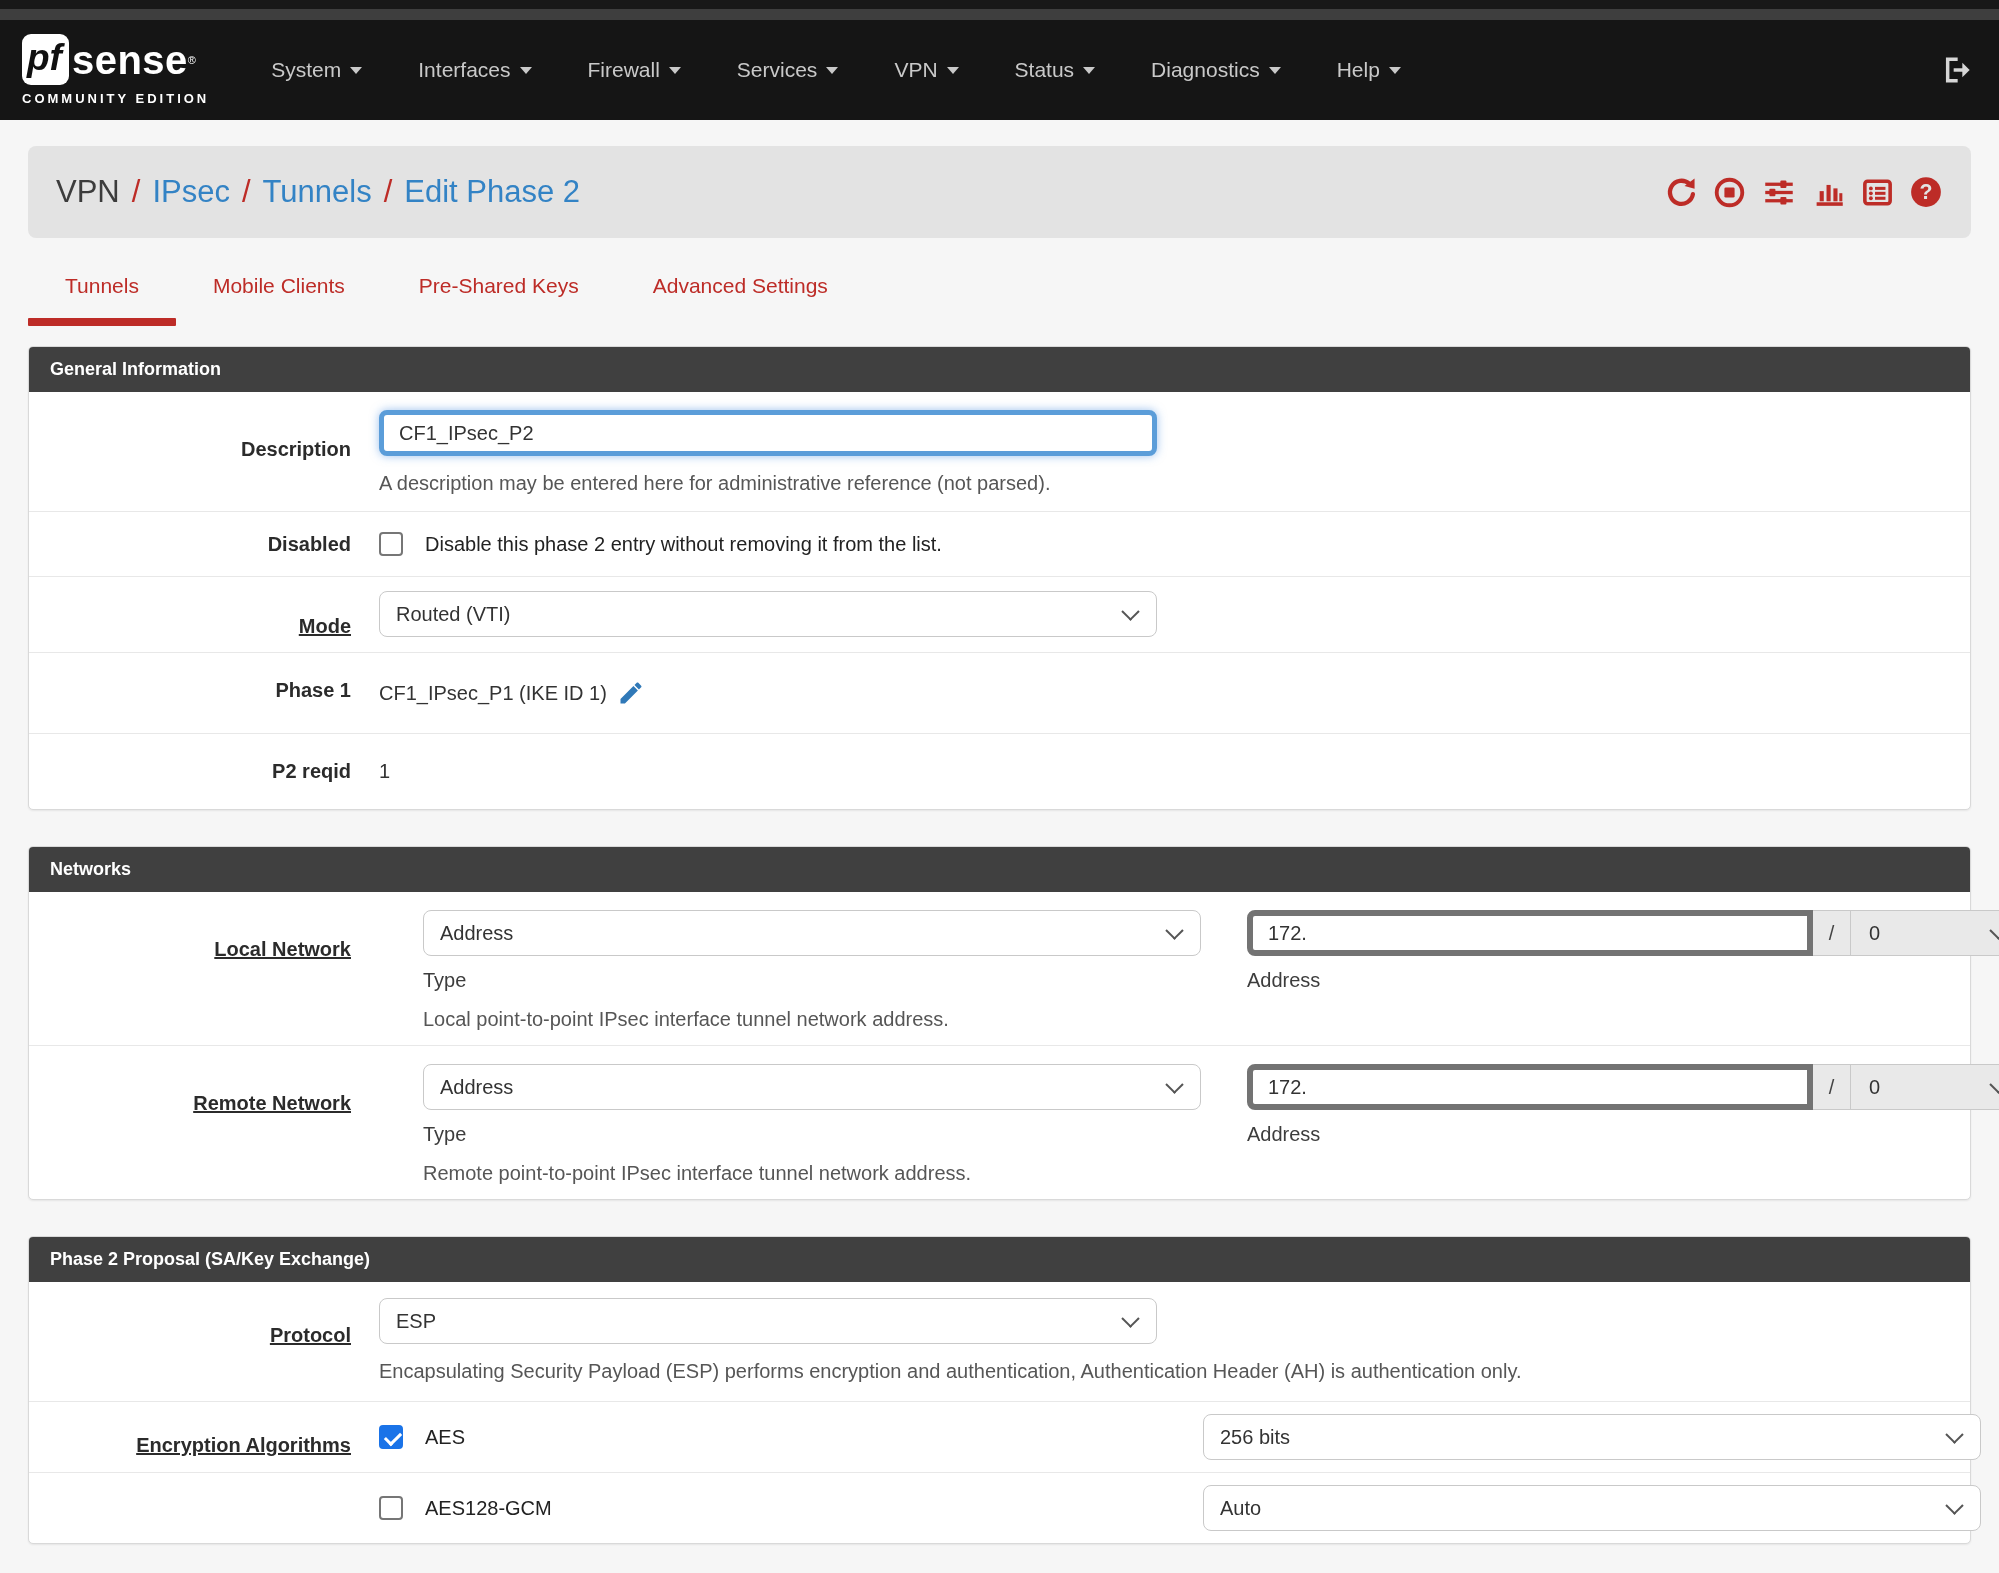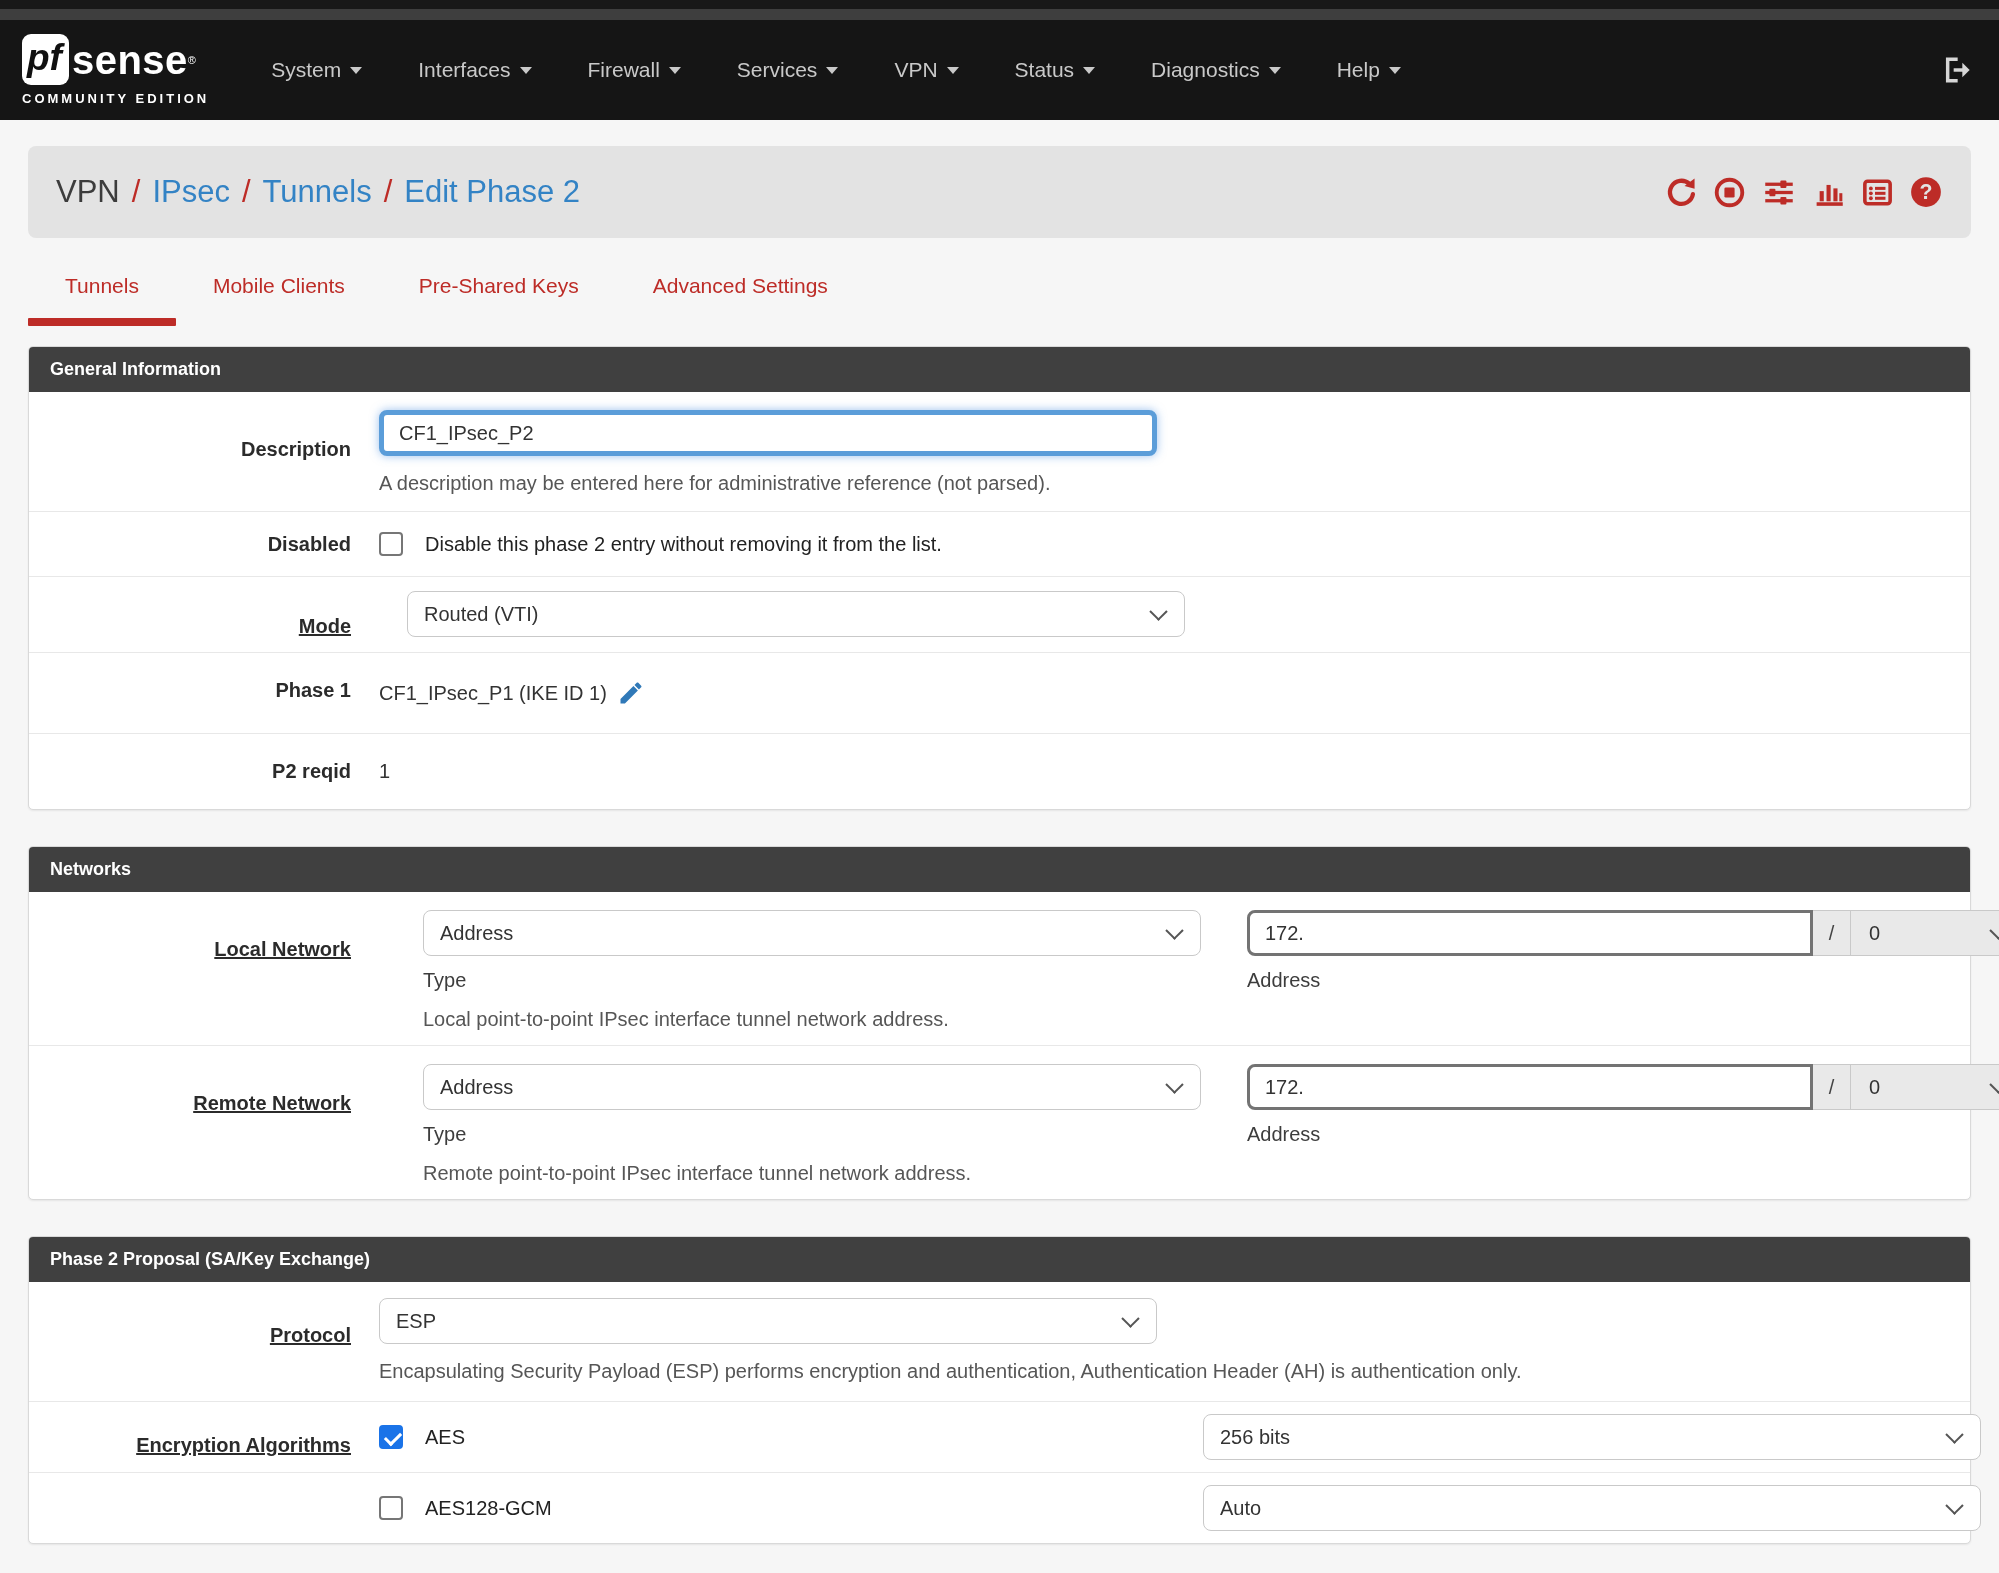--- a/index.html
+++ b/index.html
@@ -112,39 +112,39 @@
   }
   .cb-line { display:flex; align-items:center; }
   .cb-text { font-size:20px; color:#222; margin-left:22px; }
 
   
   .net-cols { display:flex; }
   .colA { width:778px; }
   .colB { margin-left:46px; width:778px; }
   .input-group { display:flex; width:778px; }
   .ig-input {
-    width:566px; height:46px; border:3px solid #737373; border-radius:8px 0 0 8px;
+    width:566px; height:46px; border:6px solid #737373; border-radius:8px 0 0 8px;
     font-size:20px; padding:0 15px; color:#333; background:#fff; outline:none;
     font-family:"Liberation Sans", sans-serif;
   }
   .ig-addon {
     width:38px; height:46px; border:1px solid #c9c9c9; border-left:none;
     background:#e9e9e9; display:flex; align-items:center; justify-content:center;
     font-size:20px; color:#444;
   }
   .ig-select {
     width:174px; border-left:none; border-radius:0 8px 8px 0; background:#e9e9e9;
   }
   .selectbox.ig-select { padding-left:18px; }
 
   
   .r-desc   { padding:18px 0 16px; }
   .r-desc .row-label { padding-top:28px; }
   .r-check  { padding:20px 0; align-items:center; }
-  .r-ctl    { padding:14px 0;gap:28px; }
+  .r-ctl    { padding:14px 0; }
   .r-ctl .row-label { padding-top:24px; }
   .r-text   { padding:26px 0; }
   .r-net    { padding:18px 0 14px;gap:44px; }
   .r-net .row-label { padding-top:28px; }
   .r-proto  { padding:16px 0 18px; }
   .r-proto .row-label { padding-top:26px; }
   .r-algo   { padding:12px 0; }
   .r-algo .row-label { padding-top:20px; }
   .algo-left { width:778px; display:flex; align-items:center; height:46px; }
 

